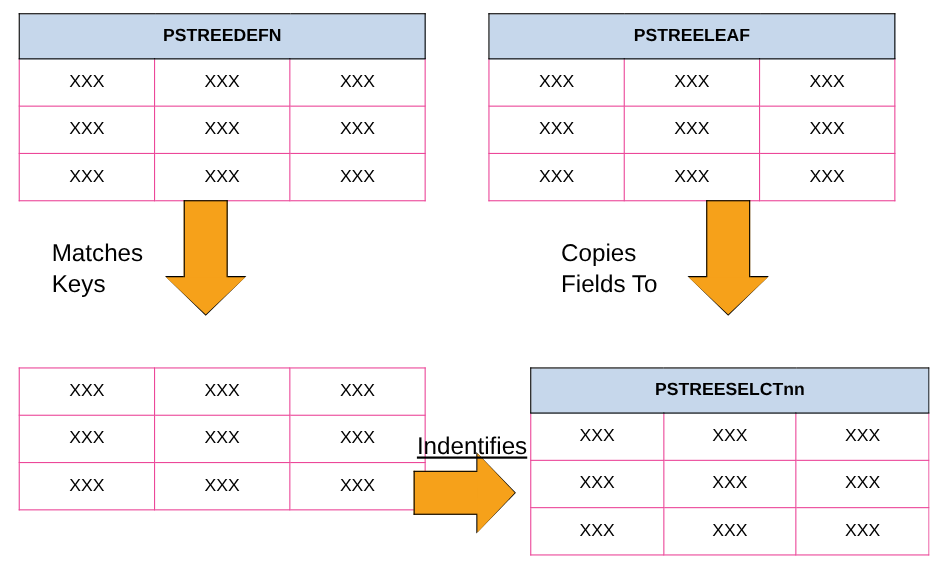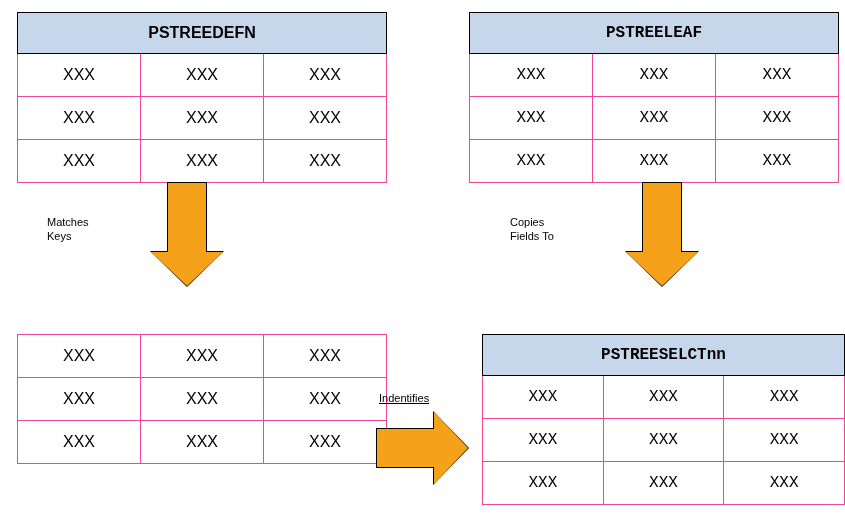--- a/index.html
+++ b/index.html
@@ -31,21 +31,21 @@
   .tbl td {
     border: 1px solid #ec4899;
     height: 40px;
     text-align: center;
   }
   
   .c3 { width: 120px; }
 
   .label {
     position: absolute;
-    font-size: 11px;
+    font-size: 22px;
     color: #000;
     line-height: 1.25;
     white-space: pre;
   }
 
   
   .arrow {
     position: absolute;
   }
   .arrow .shaft {
@@ -128,21 +128,21 @@
       <td class="c3">XXX</td>
     </tr>
     <tr>
       <td class="c3">XXX</td>
       <td class="c3">XXX</td>
       <td class="c3">XXX</td>
     </tr>
   </tbody>
     </table>
 
-  <table class="tbl" style="left:469px; top:12px;font-family:Liberation Mono, monospace;">
+  <table class="tbl" style="left:444px; top:12px;">
     <tbody>
         <tr>
           <th colspan="3">PSTREELEAF</th>
         </tr>
     <tr>
       <td class="c3">XXX</td>
       <td class="c3">XXX</td>
       <td class="c3">XXX</td>
     </tr>
     <tr>
@@ -171,21 +171,21 @@
       <td class="c3">XXX</td>
     </tr>
     <tr>
       <td class="c3">XXX</td>
       <td class="c3">XXX</td>
       <td class="c3">XXX</td>
     </tr>
   </tbody>
     </table>
 
-  <table class="tbl" style="left:482px; top:334px;font-family:Liberation Mono, monospace;">
+  <table class="tbl" style="left:482px; top:334px;">
     <tbody>
         <tr>
           <th colspan="3">PSTREESELCTnn</th>
         </tr>
     <tr>
       <td class="c3">XXX</td>
       <td class="c3">XXX</td>
       <td class="c3">XXX</td>
     </tr>
     <tr>

